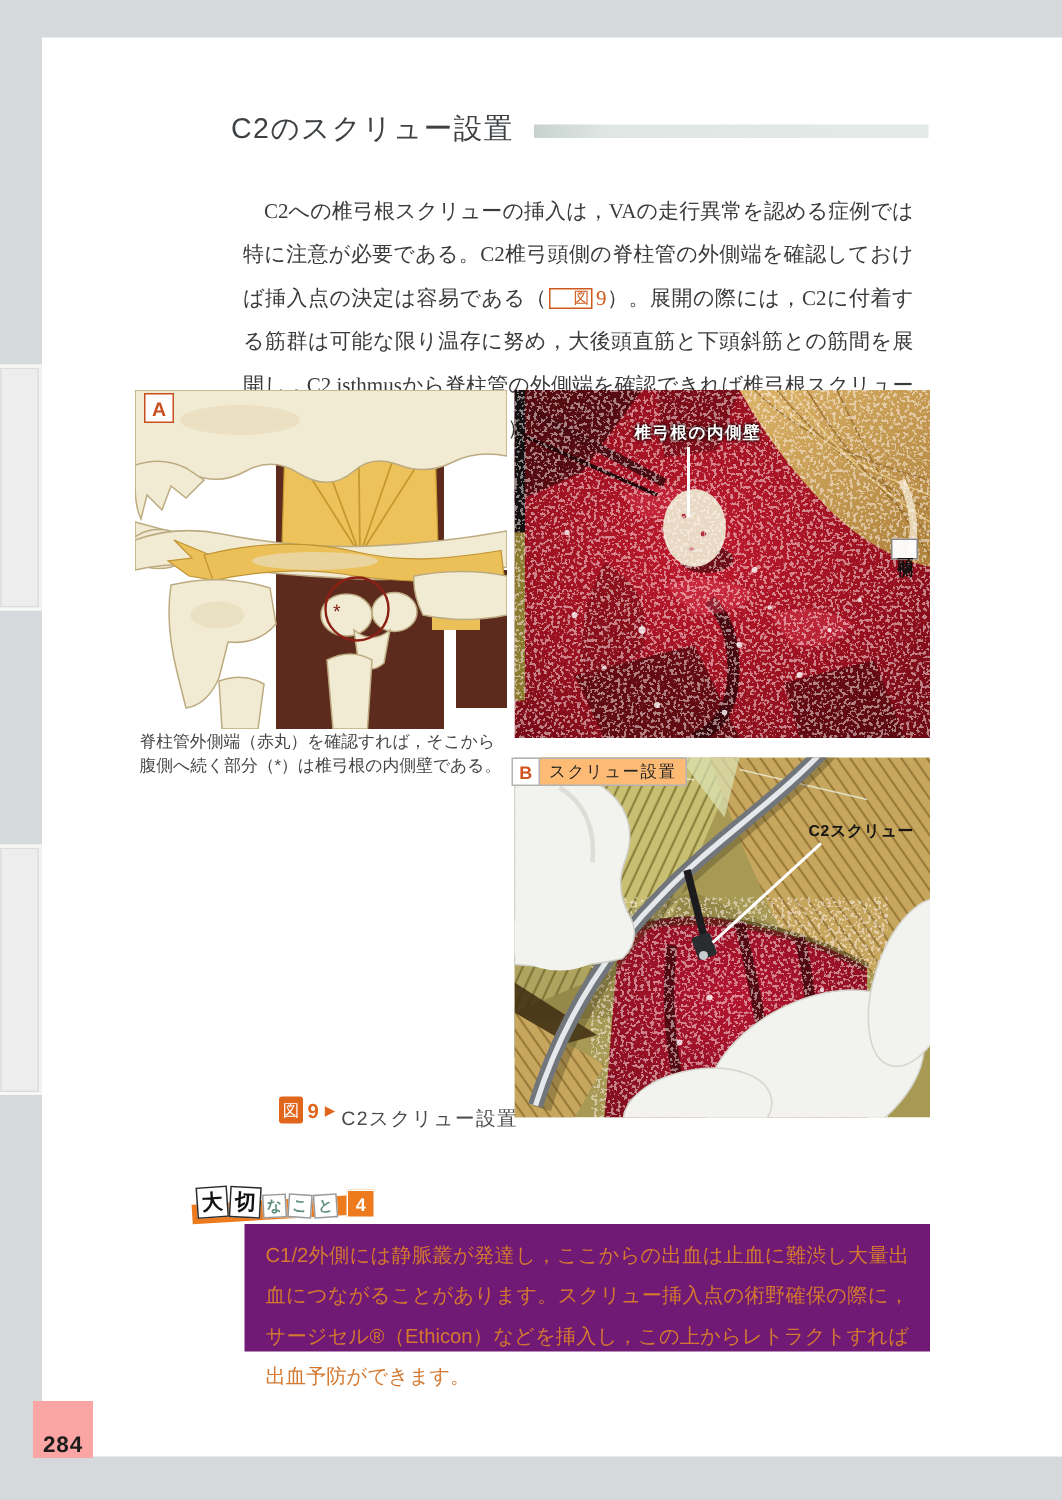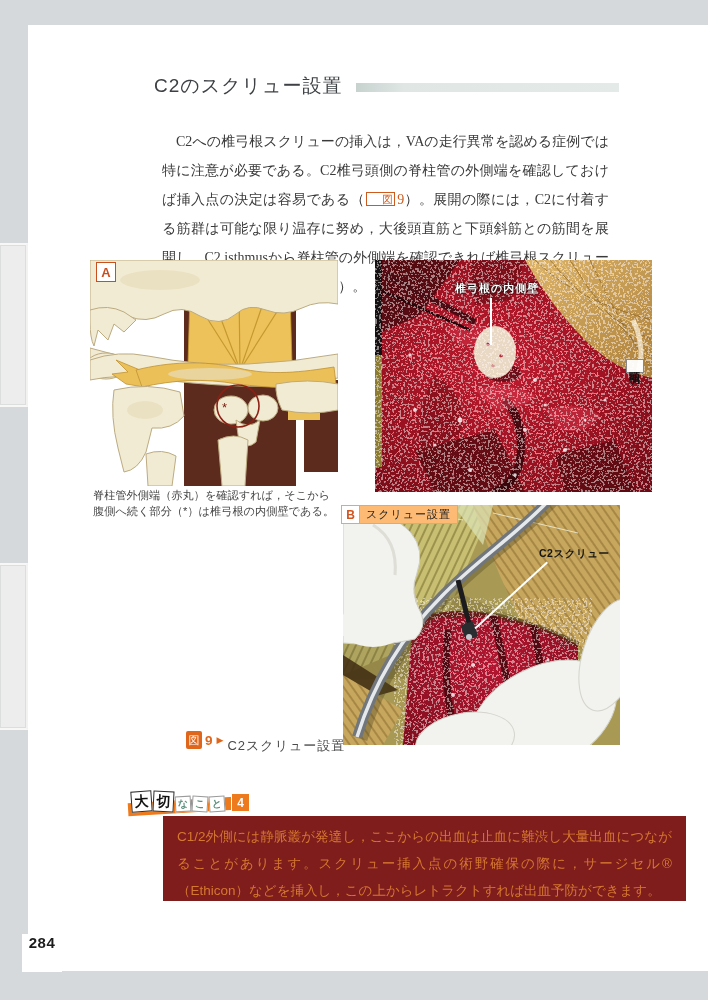--- a/index.html
+++ b/index.html
@@ -9,22 +9,22 @@
   .paper{position:absolute;left:28px;top:25px;width:680px;height:946px;background:#ffffff;padding-left:36px;}
 
   
   .edge-tab{position:absolute;left:0;width:26px;background:#ecedec;
             border-top:2px solid #f7f7f6;border-bottom:2px solid #f7f7f6;border-right:2px solid #f2f2f1;
             box-shadow:inset 0 0 0 1px #dcdedd;}
   .tab1{top:243px;height:160px;}
   .tab2{top:563px;height:163px;}
 
   
-  .pagenum-plate{position:absolute;left:22px;top:934px;width:40px;height:38px;background:#ffffff;
-                 display:flex;align-items:flex-start;justify-content:center;}
+  .pagenum-plate{position:absolute;left:22px;top:934px;width:40px;height:38px;background:#fca5a5;
+                 display:flex;align-items:flex-end;justify-content:center;}
   .pagenum-plate span{font-size:15px;font-weight:bold;color:#1c1c1c;letter-spacing:.5px;}
 
   
   .sec-title{position:absolute;left:126px;top:48px;font-size:19px;color:#3d4144;letter-spacing:1px;}
   .sec-bar{position:absolute;left:328px;top:58px;width:263px;height:9px;
            background:linear-gradient(to right,#c7d2cf,#dfe6e4 18%,#e4eae8);}
 
   
   .body-para{position:absolute;left:134px;top:88px;width:447px;
              font-family:"Liberation Serif","DejaVu Serif",serif;
@@ -36,21 +36,21 @@
 
   
   .illus-wrap{position:absolute;left:62px;top:235px;width:248px;height:226px;}
   .panel-tag{position:absolute;width:18px;height:18px;background:#fff;border:1.5px solid #c94f1f;
              color:#c94f1f;font-weight:bold;font-size:13px;display:flex;align-items:center;
              justify-content:center;z-index:4;}
   .tagA{left:6px;top:2px;}
   .caption-a{position:absolute;left:65px;top:463px;width:242px;font-size:11.2px;line-height:15.5px;
              color:#454545;}
 
-  .photoA-wrap{position:absolute;left:315px;top:235px;width:277px;height:232px;margin-left:32px;}
+  .photoA-wrap{position:absolute;left:315px;top:235px;width:277px;height:232px;}
   .photoB-wrap{position:absolute;left:315px;top:480px;width:277px;height:240px;}
   .photoA-wrap svg,.photoB-wrap svg,.illus-wrap svg{position:absolute;left:0;top:0;}
 
   .annoA{position:absolute;left:80px;top:21px;color:#fff;font-size:11px;font-weight:bold;
          text-shadow:0 0 3px rgba(0,0,0,.9),0 0 2px rgba(0,0,0,.9);letter-spacing:1px;z-index:3;}
   .annoA-line{position:absolute;left:115px;top:38px;width:2px;height:47px;background:#fff;z-index:3;}
   .side-label{position:absolute;right:8px;top:99px;writing-mode:vertical-rl;background:rgba(255,255,255,.95);
               color:#111;font-size:10.5px;font-weight:bold;padding:3px 1px;border:1px solid #888;
               letter-spacing:3px;z-index:3;}
 
@@ -76,21 +76,21 @@
                transform:rotate(-3.5deg);}
   .note-tiles{position:relative;display:flex;align-items:flex-end;gap:1px;}
   .nt{background:#fff;display:flex;align-items:center;justify-content:center;}
   .nt-big{width:19px;height:19px;border:1.5px solid #2b2b2b;color:#111;font-size:14px;font-weight:bold;}
   .nt-small{width:14px;height:14px;border:1px solid #9a9a9a;color:#5e8f7e;font-size:10px;font-weight:bold;}
   .nt-num{width:17px;height:17px;background:#ed7a1d;color:#fff;font-size:12px;font-weight:bold;
           margin-left:5px;border:1px solid #fff;}
   .r1{transform:rotate(-4deg);} .r2{transform:rotate(3deg);} .r3{transform:rotate(-3deg);}
   .r4{transform:rotate(4deg);} .r5{transform:rotate(-4deg);}
 
-  .note-box{position:absolute;left:135px;top:791px;width:523px;height:85px;background:#7f1d1d;
+  .note-box{position:absolute;left:135px;top:791px;width:457px;height:85px;background:#701a75;
             box-sizing:border-box;padding:7px 14px 0 14px;}
   .note-box p{margin:0;color:#d4782f;font-size:13.5px;line-height:27px;text-align:justify;}
 </style>
 </head>
 <body>
 
 <div class="canvas">
 
   <div class="edge-tab tab1"></div>
   <div class="edge-tab tab2"></div>

